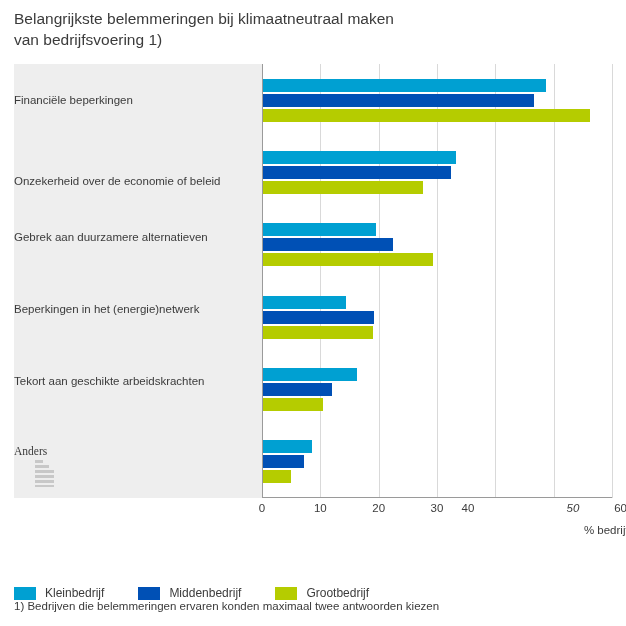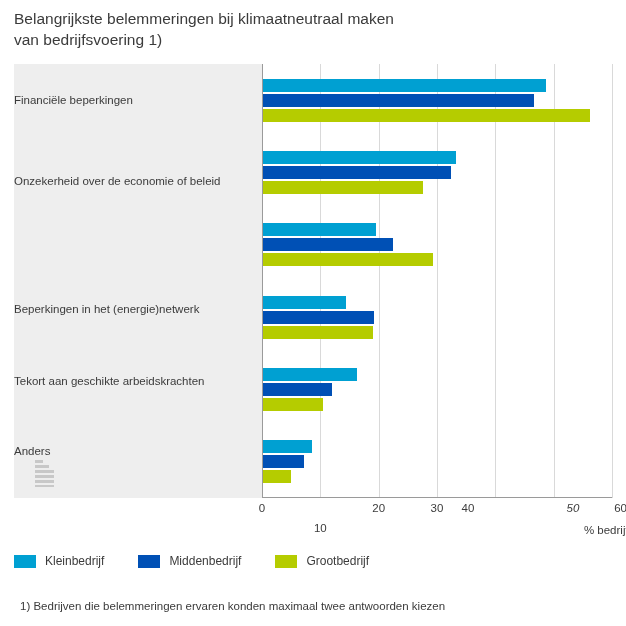--- a/index.html
+++ b/index.html
@@ -127,21 +127,21 @@
     position: absolute;
     left: 18px;
     bottom: 10px;
     width: 26px;
     height: 30px;
   }
   
   .legend {
     position: absolute;
     left: 14px;
-    top: 554px;
+    top: 586px;
     display: flex;
     align-items: center;
     justify-content: flex-end;
   }
   .legend-item {
     display: flex;
     align-items: center;
     margin-right: 34px;
   }
   .legend-swatch {
@@ -149,21 +149,21 @@
     height: 13px;
     margin-right: 9px;
   }
   .legend-text {
     font-size: 12px;
     color: #3b3b3b;
   }
   
   .footnote {
     position: absolute;
-    left: 20px;
+    left: 14px;
     top: 600px;
     font-size: 11.5px;
     color: #3b3b3b;
   }
 </style>
 </head>
 <body>
 
 <div class="page">
 
@@ -195,20 +195,21 @@
         </div>
         <div class="cat-row" style="top: 72.3333px; height: 72.3333px;">
           <div class="cat-label" style="top: 21.1667px; margin-top: 17px;">Onzekerheid over de economie of beleid</div>
           <div class="bars" style="top: 14.6667px; width: 350px; height: 43px;">
             <div class="bar s0" title="Kleinbedrijf: 33" style="top: 0px; width: 192.5px; background: rgb(0, 160, 210);"></div>
             <div class="bar s1" title="Middenbedrijf: 32.2" style="top: 15px; width: 187.833px; background: rgb(0, 80, 181);"></div>
             <div class="bar s2" title="Grootbedrijf: 27.4" style="top: 30px; width: 159.833px; background: rgb(181, 204, 0);"></div>
           </div>
         </div>
         <div class="cat-row" style="top: 144.667px; height: 72.3333px;">
+          <div class="cat-label" style="top: 21.1667px;">Gebrek aan duurzamere alternatieven</div>
           <div class="bars" style="top: 14.6667px; width: 350px; height: 43px;">
             <div class="bar s0" title="Kleinbedrijf: 19.3" style="top: 0px; width: 112.583px; background: rgb(0, 160, 210);"></div>
             <div class="bar s1" title="Middenbedrijf: 22.3" style="top: 15px; width: 130.083px; background: rgb(0, 80, 181);"></div>
             <div class="bar s2" title="Grootbedrijf: 29.2" style="top: 30px; width: 170.333px; background: rgb(181, 204, 0);"></div>
           </div>
         </div>
         <div class="cat-row" style="top: 217px; height: 72.3333px;">
           <div class="cat-label" style="top: 21.1667px;">Beperkingen in het (energie)netwerk</div>
           <div class="bars" style="top: 14.6667px; width: 350px; height: 43px;">
             <div class="bar s0" title="Kleinbedrijf: 14.3" style="top: 0px; width: 83.4167px; background: rgb(0, 160, 210);"></div>
@@ -218,42 +219,42 @@
         </div>
         <div class="cat-row" style="top: 289.333px; height: 72.3333px;">
           <div class="cat-label" style="top: 21.1667px;">Tekort aan geschikte arbeidskrachten</div>
           <div class="bars" style="top: 14.6667px; width: 350px; height: 43px;">
             <div class="bar s0" title="Kleinbedrijf: 16.1" style="top: 0px; width: 93.9167px; background: rgb(0, 160, 210);"></div>
             <div class="bar s1" title="Middenbedrijf: 11.8" style="top: 15px; width: 68.8333px; background: rgb(0, 80, 181);"></div>
             <div class="bar s2" title="Grootbedrijf: 10.3" style="top: 30px; width: 60.0833px; background: rgb(181, 204, 0);"></div>
           </div>
         </div>
         <div class="cat-row" style="top: 361.667px; height: 72.3333px;">
-          <div class="cat-label" style="top: 18px;">Anders</div>
+          <div class="cat-label" style="top: 18px; font-family: Liberation Serif, serif;">Anders</div>
           <div class="bars" style="top: 14.6667px; width: 350px; height: 43px;">
             <div class="bar s0" title="Kleinbedrijf: 8.4" style="top: 0px; width: 49px; background: rgb(0, 160, 210);"></div>
             <div class="bar s1" title="Middenbedrijf: 7" style="top: 15px; width: 40.8333px; background: rgb(0, 80, 181);"></div>
             <div class="bar s2" title="Grootbedrijf: 4.8" style="top: 30px; width: 28px; background: rgb(181, 204, 0);"></div>
           </div>
         </div>
       </div>
 
     <svg class="logo" viewBox="0 0 26 30">
       <rect x="3" y="2" width="8" height="3" fill="#c8c8c8"></rect>
       <rect x="3" y="7" width="14" height="3" fill="#c8c8c8"></rect>
       <rect x="3" y="12" width="19" height="3" fill="#c8c8c8"></rect>
       <rect x="3" y="17" width="19" height="3" fill="#c8c8c8"></rect>
       <rect x="3" y="22" width="19" height="3" fill="#c8c8c8"></rect>
       <rect x="3" y="27" width="19" height="2" fill="#c8c8c8"></rect>
     </svg>
   </div>
 
   <div id="ticks">
       <div class="tick-label" style="left: 247px; top: 502px;">0</div>
-      <div class="tick-label" style="left: 305.333px; top: 522px; text-align: center;">10</div>
+      <div class="tick-label" style="left: 305.333px; top: 502px; text-align: center;">10</div>
       <div class="tick-label" style="left: 363.667px; top: 502px;">20</div>
       <div class="tick-label" style="left: 422px; top: 502px;">30</div>
       <div class="tick-label" style="left: 453px; top: 502px;">40</div>
       <div class="tick-label" style="left: 558px; top: 502px; font-style: italic;">50</div>
       <div class="tick-label" style="left: 597px; top: 502px; text-align: right;">60</div>
     </div>
   <div class="x-axis-title">% bedrijven</div>
 
   <div class="legend" id="legend">
       <div class="legend-item">

